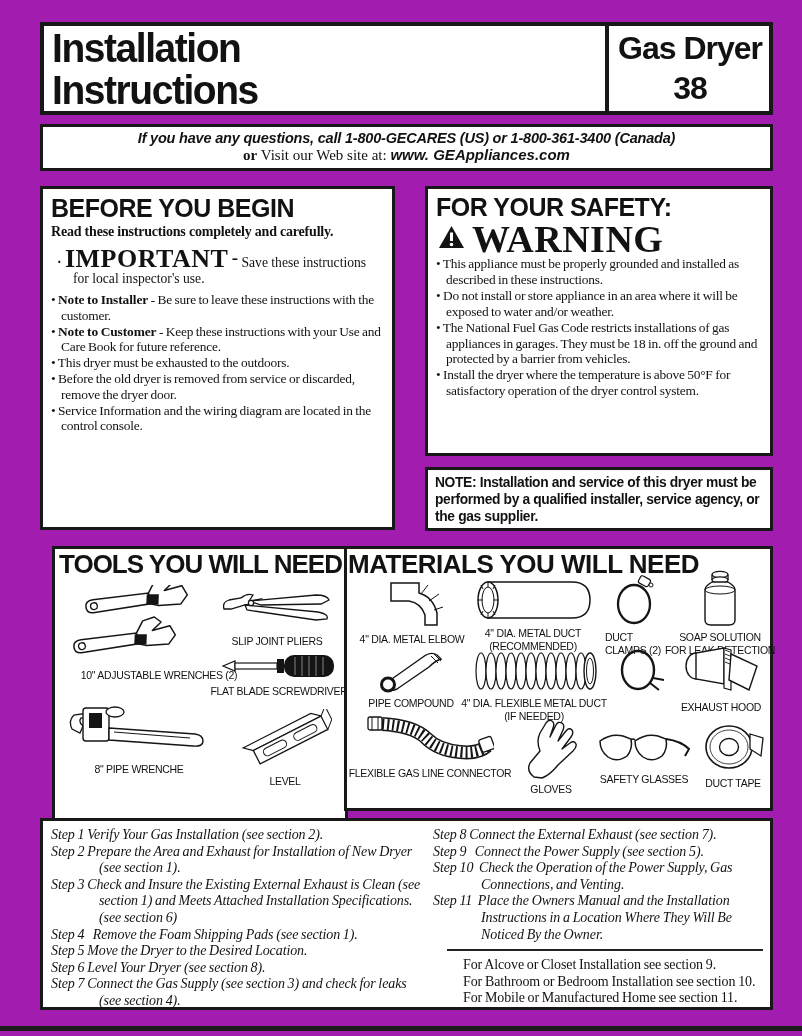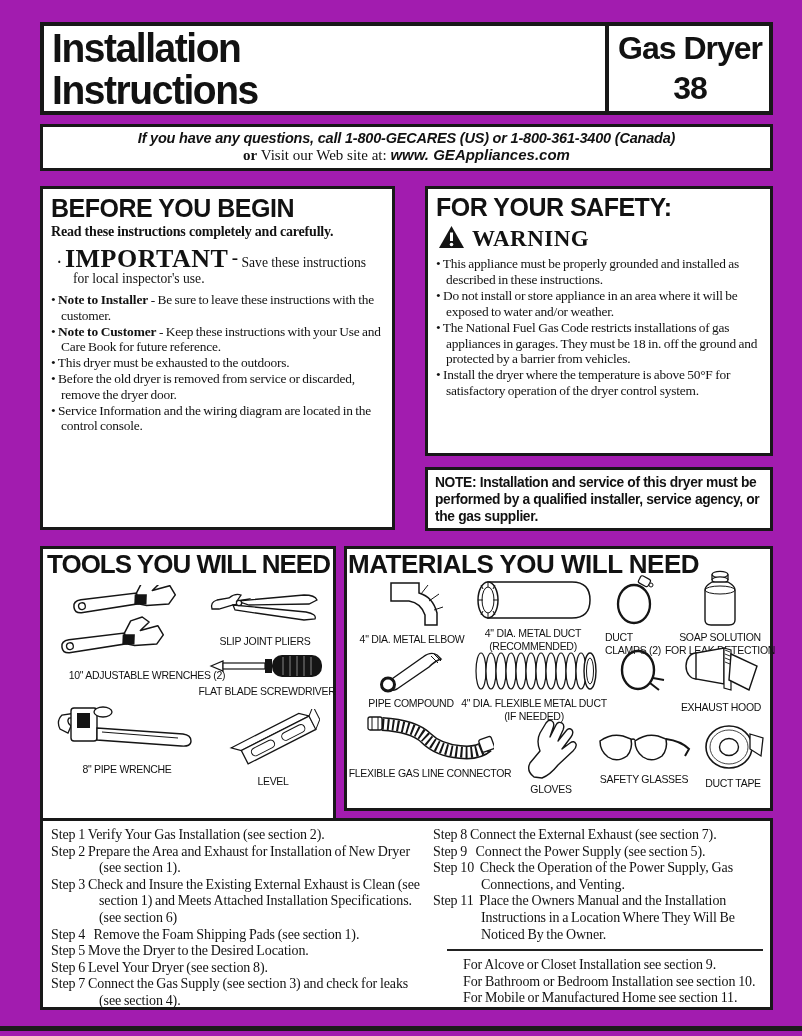--- a/index.html
+++ b/index.html
@@ -36,46 +36,46 @@
   .imp-word{font-size:26px;font-weight:bold;letter-spacing:0.5px;line-height:24px;}
   .imp-dash{font-size:19px;font-weight:bold;vertical-align:3px;}
   .bullets{margin-top:6px;font-size:13.4px;line-height:15.8px;letter-spacing:-0.2px;word-spacing:-0.6px;}
   .bullet{padding-left:10px;text-indent:-10px;}
   .bullet::before{content:"• ";}
   .bullet b{letter-spacing:-0.1px;}
 
   
   .safety{left:425px;top:186px;width:348px;height:270px;border-width:3.5px;padding:4px 8px;overflow:hidden;}
   .warning-row{display:flex;align-items:center;gap:7px;margin:3px 0 1px 2px;}
-  .warning-word{font-size:23px;font-weight:bold;letter-spacing:0.5px;line-height:30px;}
+  .warning-word{font-size:38px;font-weight:bold;letter-spacing:0.5px;line-height:30px;}
   .safety .bullets{margin-top:2px;line-height:15.9px;}
 
   
   .notebox{left:425px;top:467px;width:348px;height:64px;padding:4px 7px;
            font-family:"Liberation Sans",sans-serif;font-weight:bold;font-size:13.8px;
            line-height:17.2px;letter-spacing:-0.35px;}
 
   
-  .tools{left:40px;top:546px;width:296px;height:317px;border-width:3.5px;}
+  .tools{left:52px;top:546px;width:296px;height:317px;border-width:3.5px;}
   .materials{left:344px;top:546px;width:429px;height:265px;border-width:3.5px;}
   .tools .sec-h{position:absolute;left:4px;top:1px;font-size:26px;letter-spacing:-1px;}
   .materials .sec-h{position:absolute;left:1px;top:1px;font-size:26px;letter-spacing:-0.5px;}
   .cell{position:absolute;display:flex;flex-direction:column;align-items:center;}
   .cap{font-family:"Liberation Sans",sans-serif;font-size:10.5px;line-height:12.5px;
        letter-spacing:-0.3px;white-space:nowrap;text-align:center;}
   .ink{stroke:#151515;fill:#fff;}
   .nofill{fill:none;stroke:#151515;}
 
   
   .stepsbox{left:40px;top:818px;width:733px;height:192px;border-width:3.5px;}
   .steps-col{position:absolute;top:6px;font-size:14px;line-height:16.6px;
              letter-spacing:-0.1px;word-spacing:-0.6px;}
   .steps-left{left:8px;width:374px;}
   .steps-right{left:390px;width:332px;}
-  .step{white-space:pre-wrap;padding-left:48px;text-indent:-48px;}
+  .step{white-space:pre-wrap;padding-left:48px;text-indent:-48px;font-style:italic;}
   .step-divider{height:2px;background:#222;margin:6px 2px 6px 14px;}
   .notes{padding-left:30px;}
 
   .bottom-rule{position:absolute;left:0;top:1026px;width:802px;height:5px;background:#1c1c1c;}
 </style>
 </head>
 <body>
 
 <div class="page">
 

